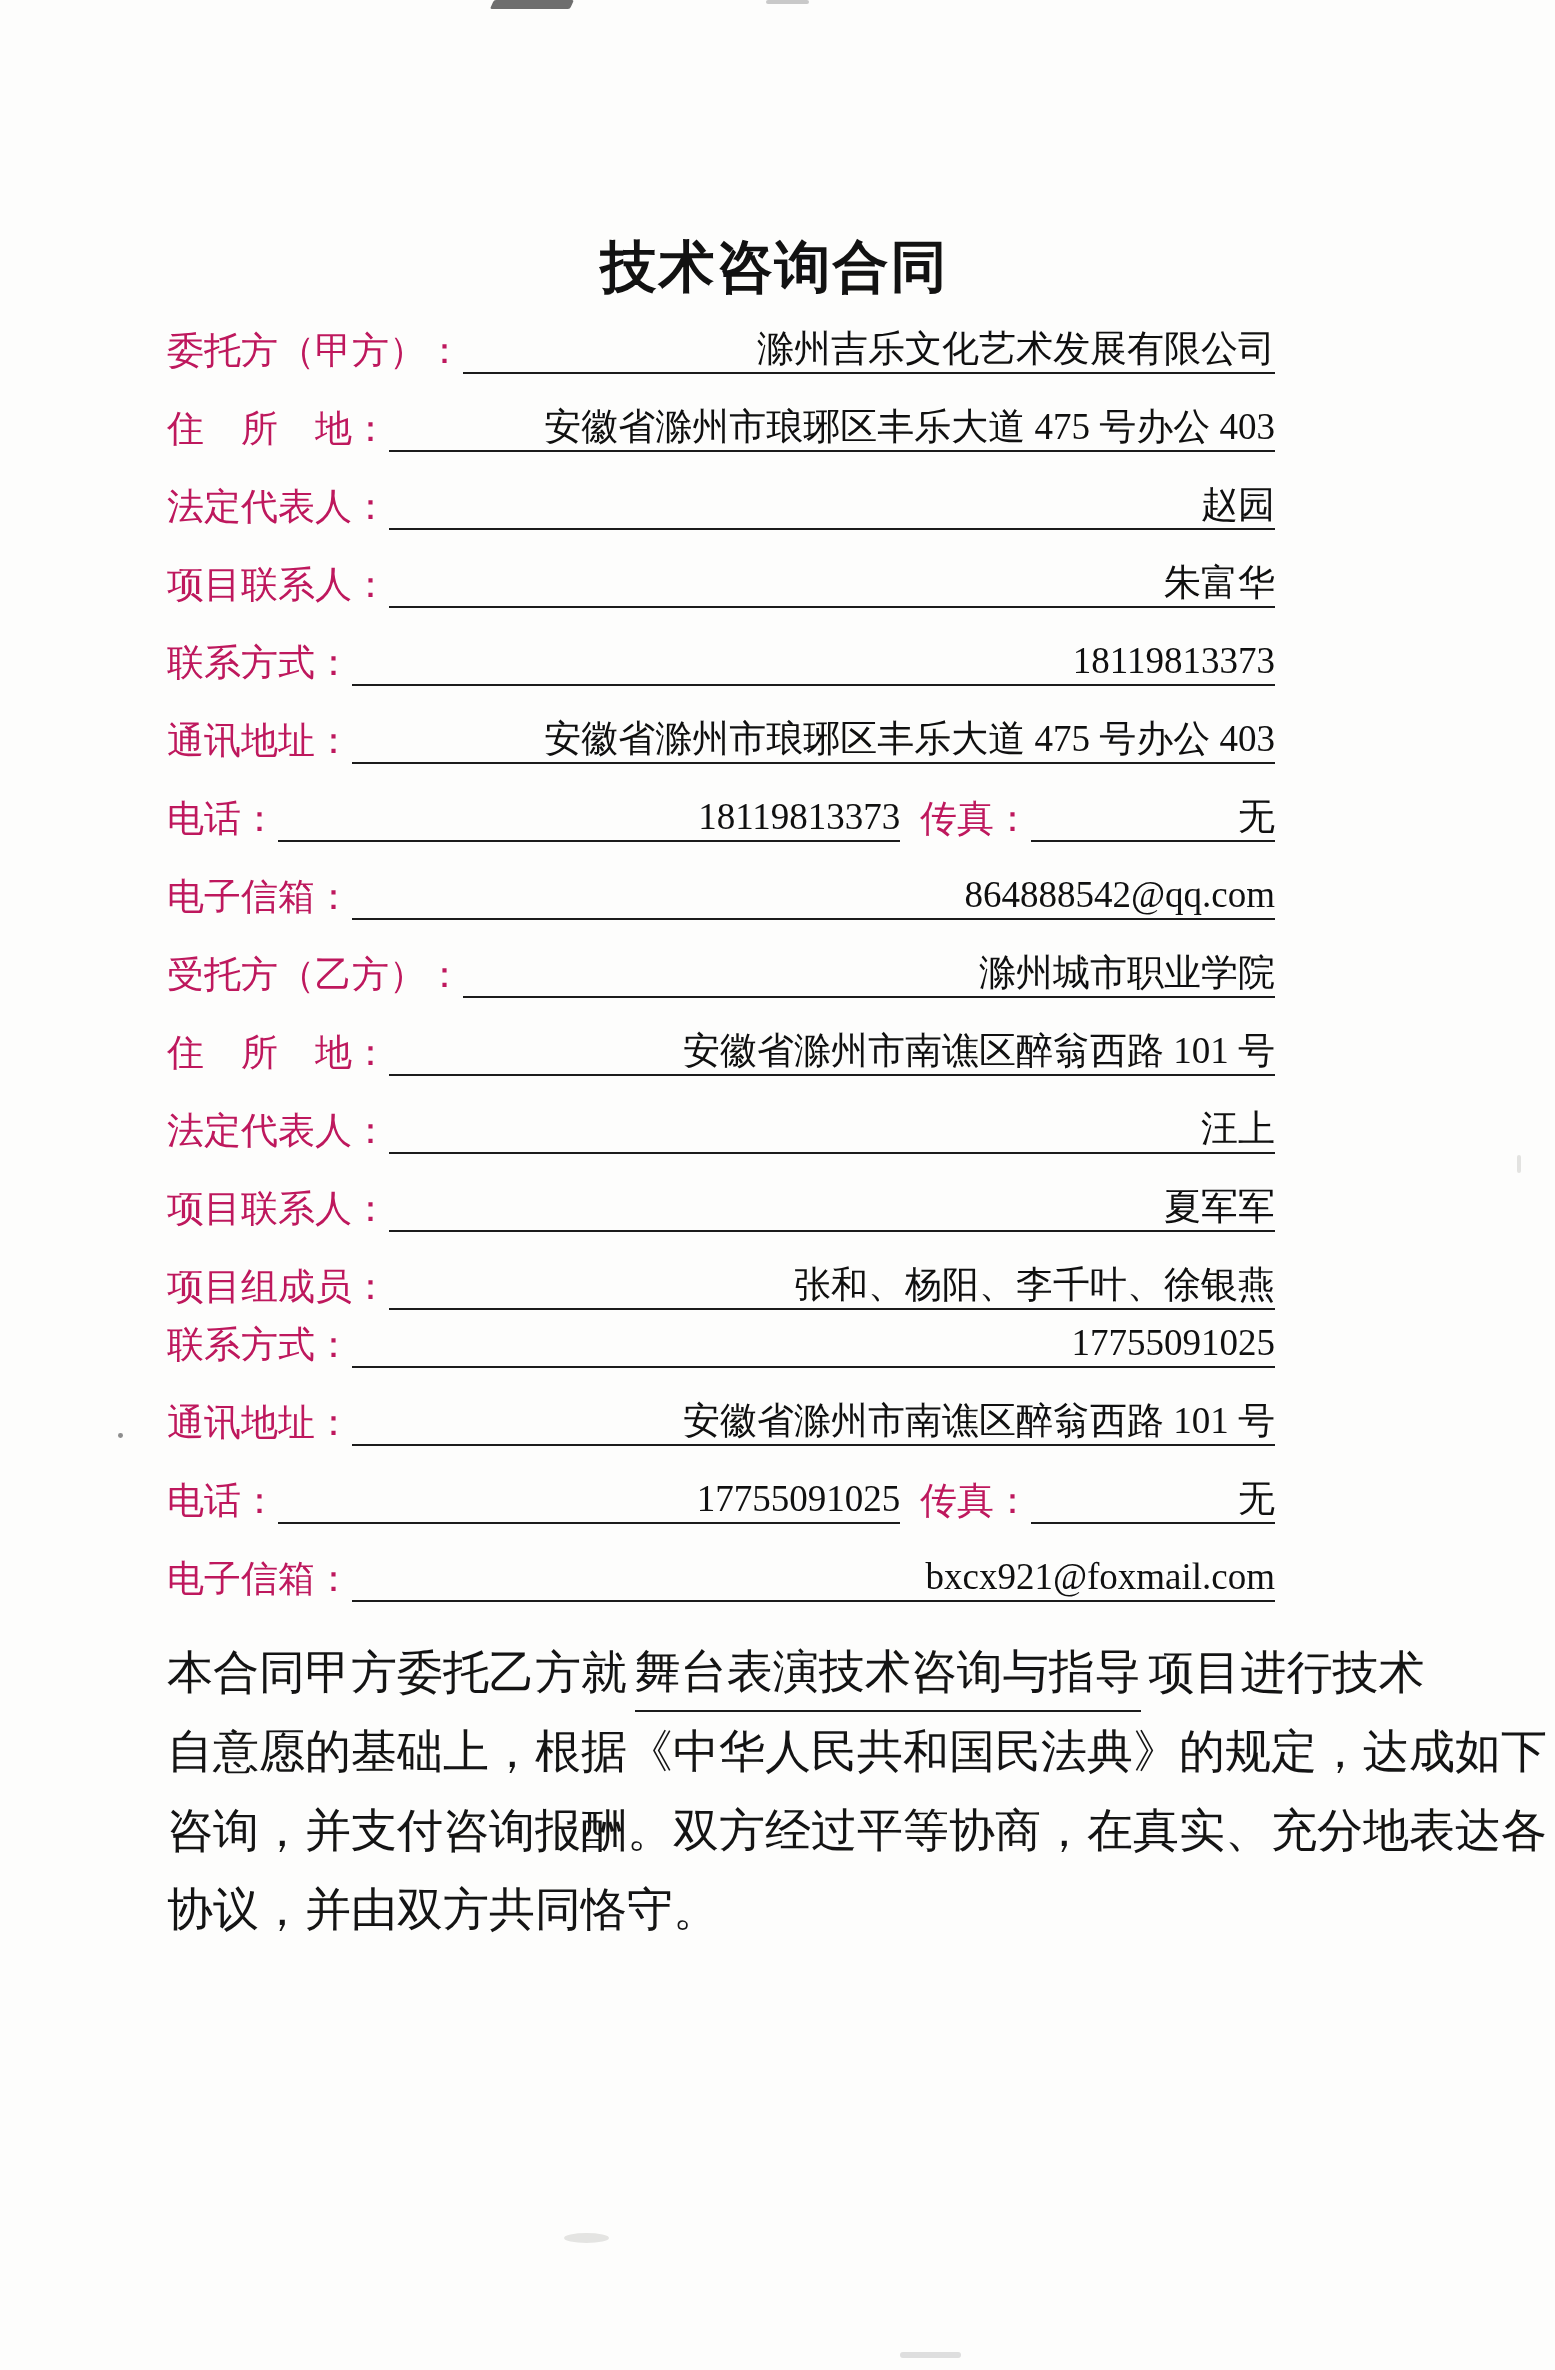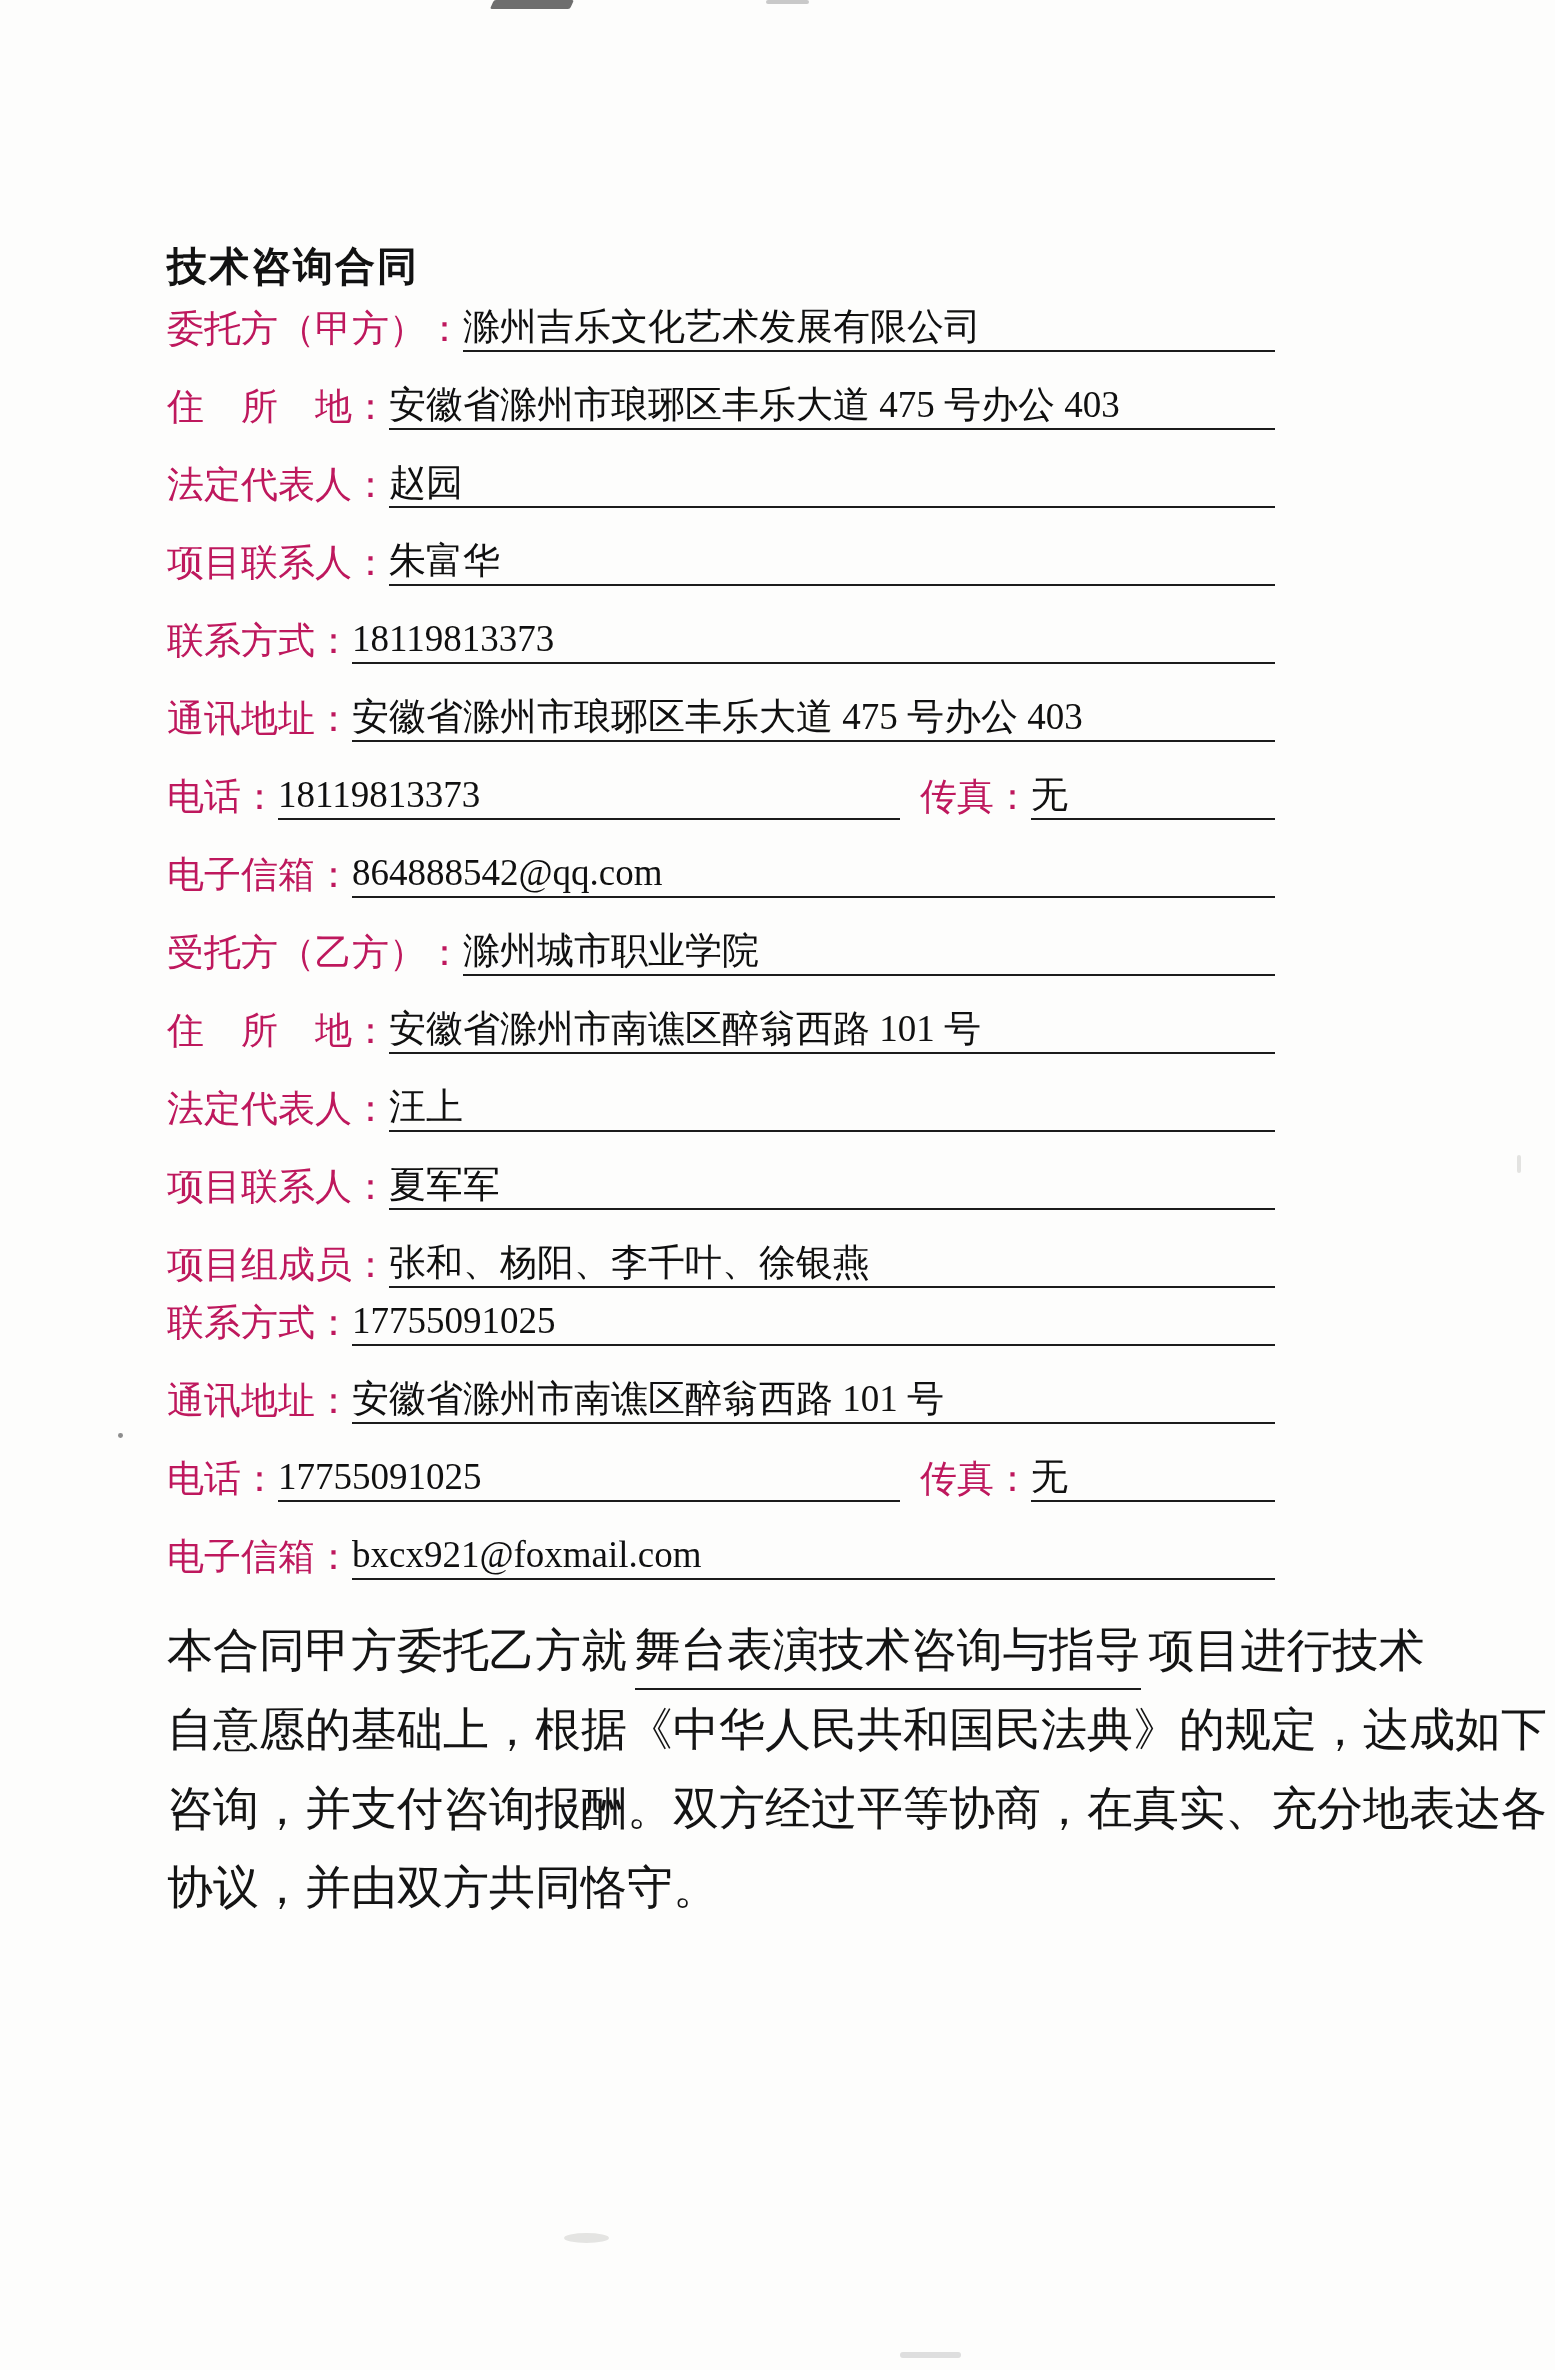--- a/index.html
+++ b/index.html
@@ -7,42 +7,43 @@
     width:1555px;height:2370px;
     background:#fcfcfb;
     font-family:"Liberation Serif","DejaVu Serif",serif;
     color:#161616;
     position:relative;overflow:hidden;
   }
   .page{position:absolute;inset:0;background:#fdfdfc;}
   .doc{padding:235px 152px 0 167px;}
 
   .title{
-    margin:0 0 7px 0;
+    margin:0 0 29px 0;
     font-family:"Liberation Sans","DejaVu Sans",sans-serif;
     font-weight:700;
-    font-size:40px;line-height:63px;
+    font-size:56px;line-height:63px;
     letter-spacing:2px;
+    text-align:center;
     width:1215px;
     color:#121212;
   }
 
   .fields{width:1108px;}
   .row{
     display:flex;align-items:flex-end;
     height:47px;margin-bottom:31px;
     font-size:37px;line-height:47px;
     white-space:nowrap;
   }
   .row.tight{margin-bottom:10.8px;}
   .label{white-space:pre;color:#be185d;}
   .fill{
     flex:1;
     border-bottom:2.9px solid #1c1c1c;
-    text-align:left;
+    text-align:right;
     height:47px;
     overflow:visible;
   }
   .fill .val{font-size:37px;color:#101010;}
   .fill.f-phone{flex:2.55;}
   .fill.f-fax{flex:1;}
   .label.second{margin-left:19.6px;}
 
   .closing{
     margin-top:9.8px;

